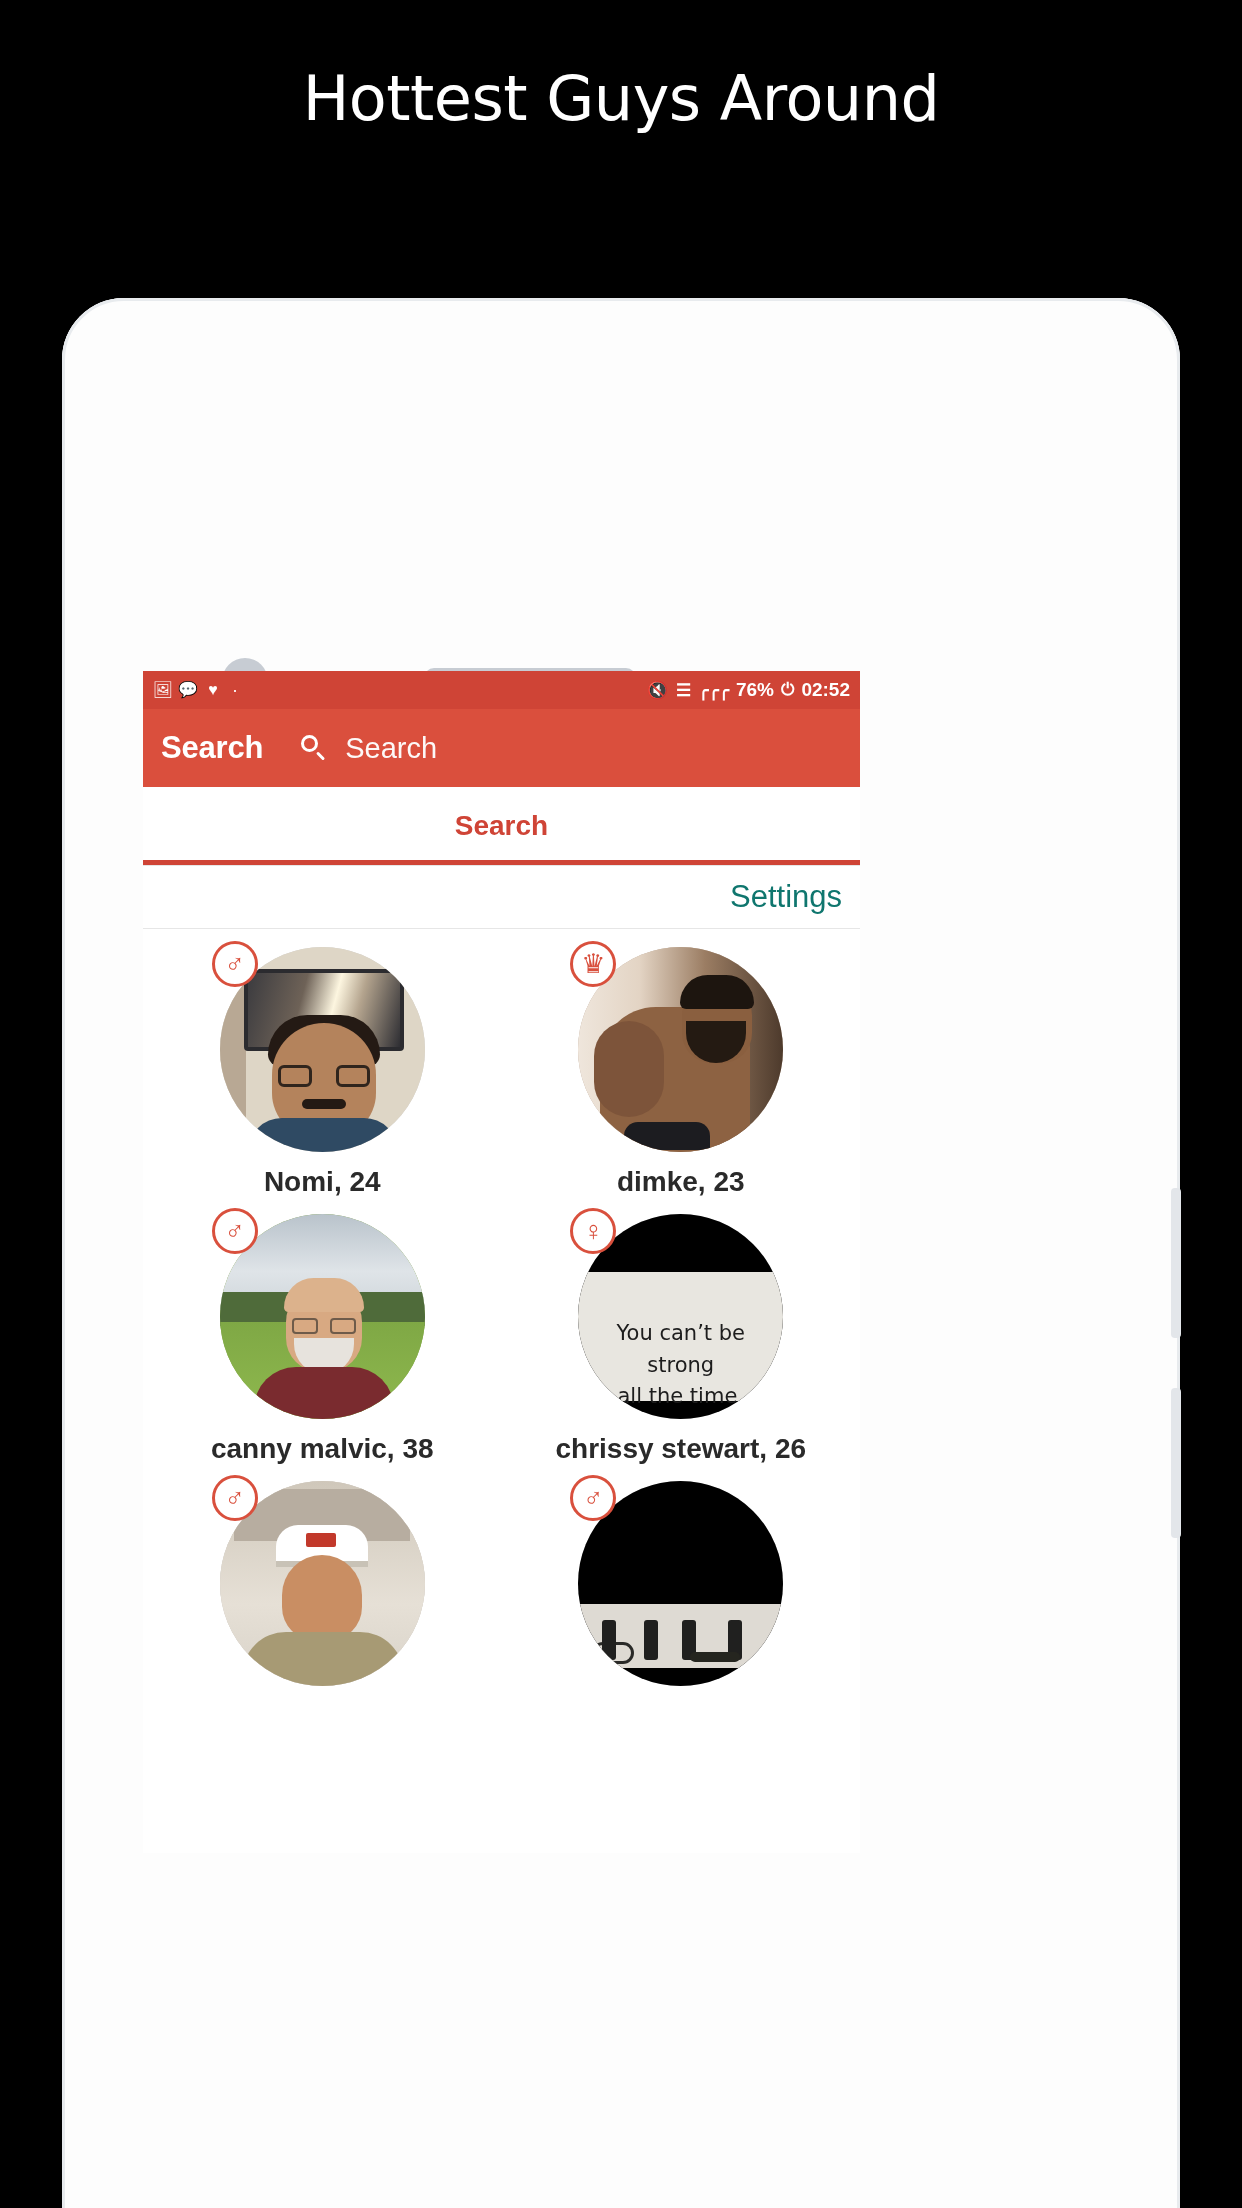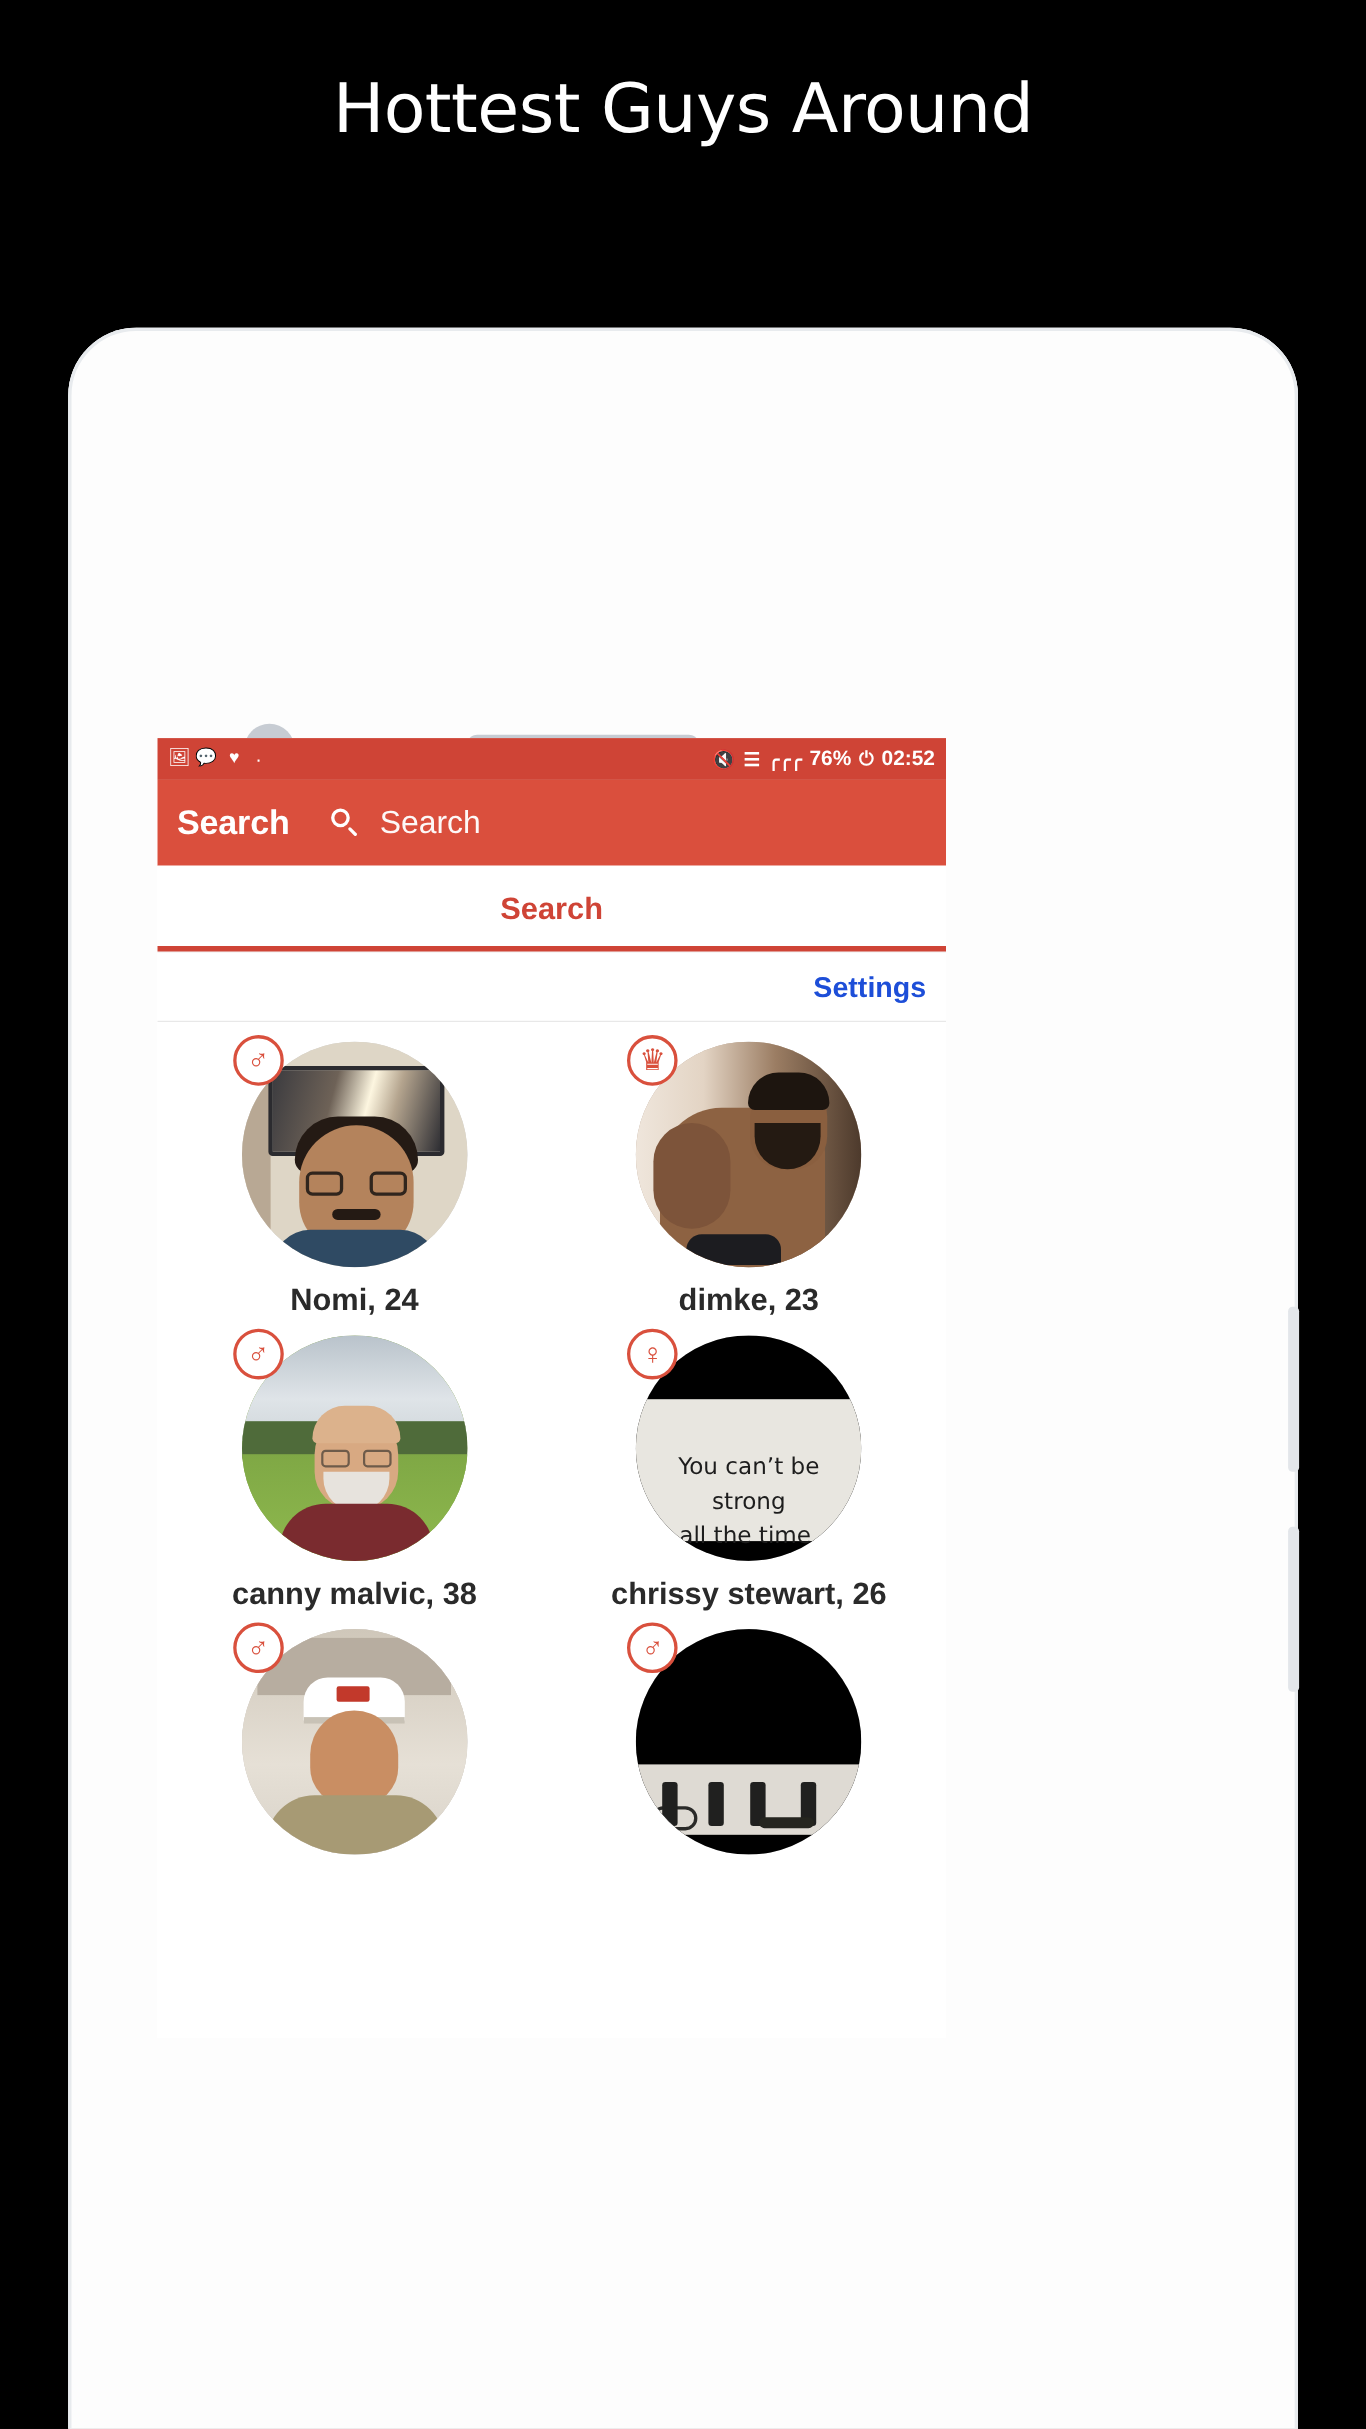--- a/index.html
+++ b/index.html
@@ -209,23 +209,22 @@
   .settings-row {
     height: 62px;
     display: flex;
     align-items: center;
     justify-content: flex-end;
     padding-right: 18px;
     border-bottom: 1px solid #e6e6e6;
     background: #ffffff;
   }
   .settings-link {
-    color: #1d4ed8;
-    font-size: 26px;
-    font-weight: bold;
+    color: #0f766e;
+    font-size: 31px;
   }
 
   
   .grid {
     padding: 8px 0 0 0;
     display: flex;
     flex-wrap: wrap;
   }
   .cell {
     width: 50%;

